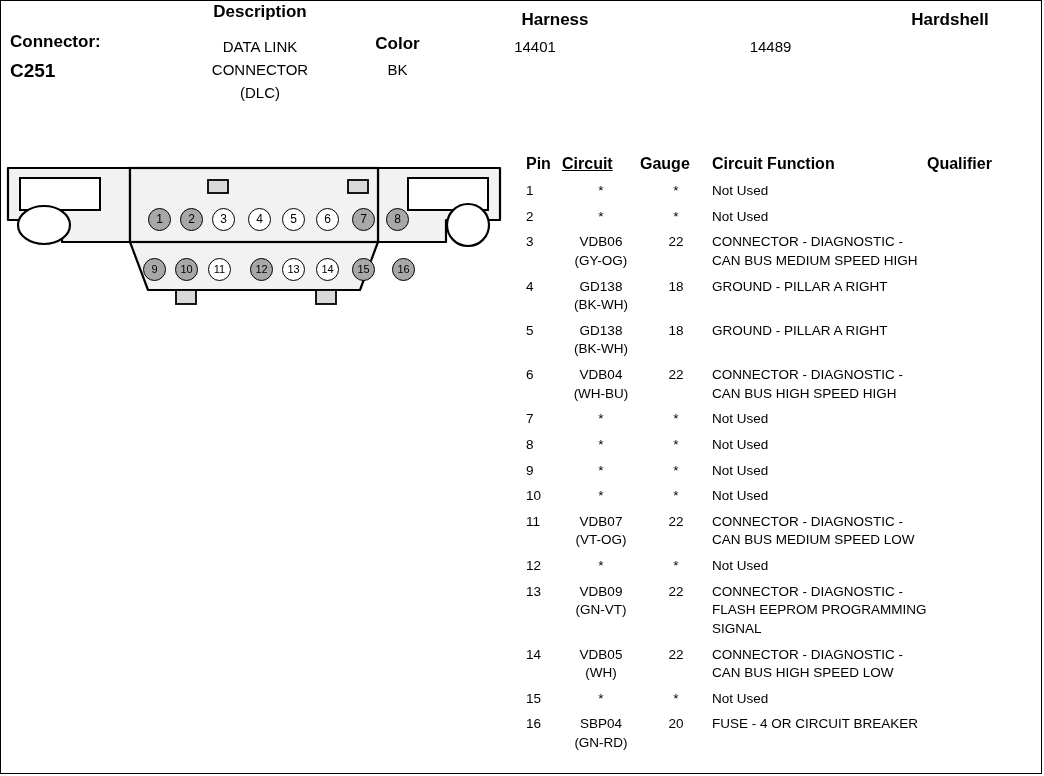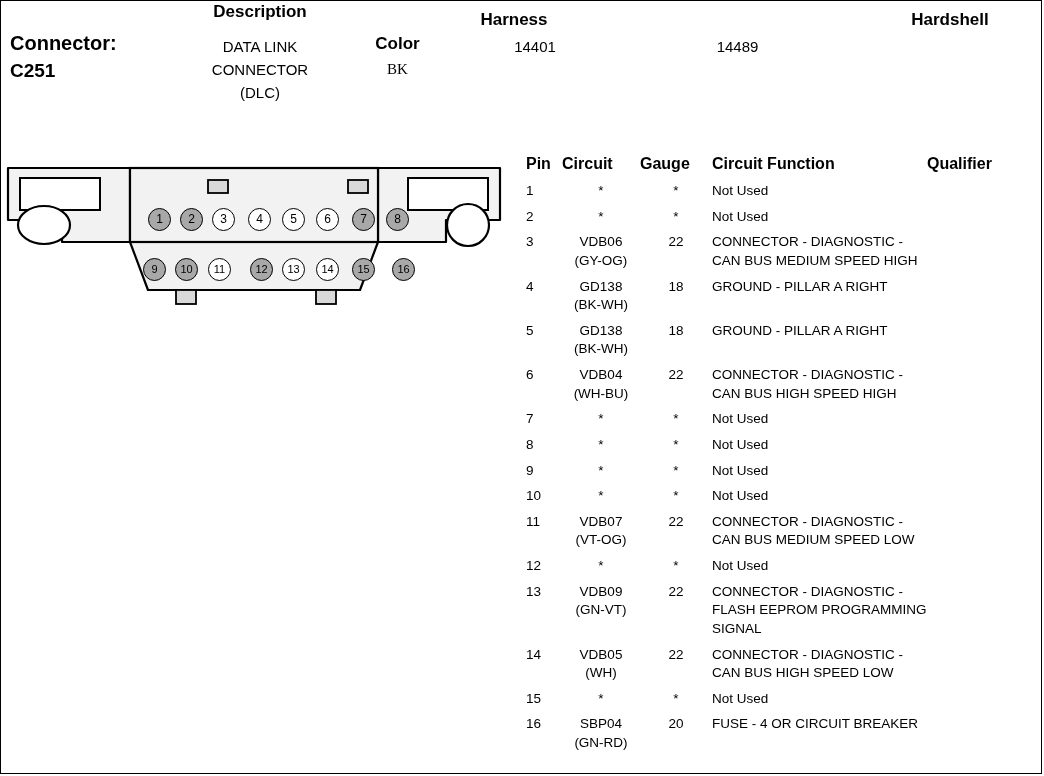--- a/index.html
+++ b/index.html
@@ -40,42 +40,42 @@
   }
   .hdr-value {
     position: absolute;
     font-size: 15px;
     text-align: center;
   }
   #connector-label {
     left: 10px; top: 32px;
     width: 150px;
     text-align: left;
-    font-size: 20px;
+    font-size: 17px;
   }
   #connector-id {
     left: 10px; top: 60px;
     width: 150px;
     text-align: left;
     font-size: 19px;
     font-weight: bold;
   }
   #desc-label { left: 180px; top: 2px; width: 160px; }
   #desc-v1 { left: 180px; top: 38px; width: 160px; }
   #desc-v2 { left: 180px; top: 61px; width: 160px; }
   #desc-v3 { left: 180px; top: 84px; width: 160px; }
 
   #color-label { left: 350px; top: 34px; width: 95px; }
-  #color-value { left: 350px; top: 61px; width: 95px; font-family: Liberation Serif, serif; }
-
-  #harness-label { left: 439px; top: 10px; width: 150px; }
+  #color-value { left: 350px; top: 61px; width: 95px; }
+
+  #harness-label { left: 480px; top: 10px; width: 150px; }
   #harness-value { left: 460px; top: 38px; width: 150px; }
 
   #basepart-label { left: 650px; top: 10px; width: 175px; }
-  #basepart-value { left: 650px; top: 38px; width: 175px; }
+  #basepart-value { left: 683px; top: 38px; width: 175px; }
 
   #hardshell-label { left: 870px; top: 10px; width: 160px; }
 
   
   .drawing {
     position: absolute;
     left: 0;
     top: 150px;
     width: 520px;
     height: 180px;
@@ -121,21 +121,21 @@
     padding: 0 0 7px 0;
     line-height: 1.38;
   }
   .col-pin { width: 36px; text-align: left; }
   .col-circuit { width: 78px; text-align: center; }
   .col-gauge { width: 72px; text-align: center; }
   .col-func { width: 215px; text-align: left; }
   .col-qual { width: 100px; text-align: left; }
 
   th.col-pin { text-align: left; padding-left: 0; }
-  th.col-circuit { text-align: center; }
+  th.col-circuit { text-align: center; text-decoration: underline; }
   th.col-gauge { text-align: center; }
   th.col-func { text-align: center; padding-left: 0; }
   th.col-qual { text-align: left; }
 
   .sub { display: block; }
 </style>
 </head>
 <body>
 
 <div class="page-border"></div>

